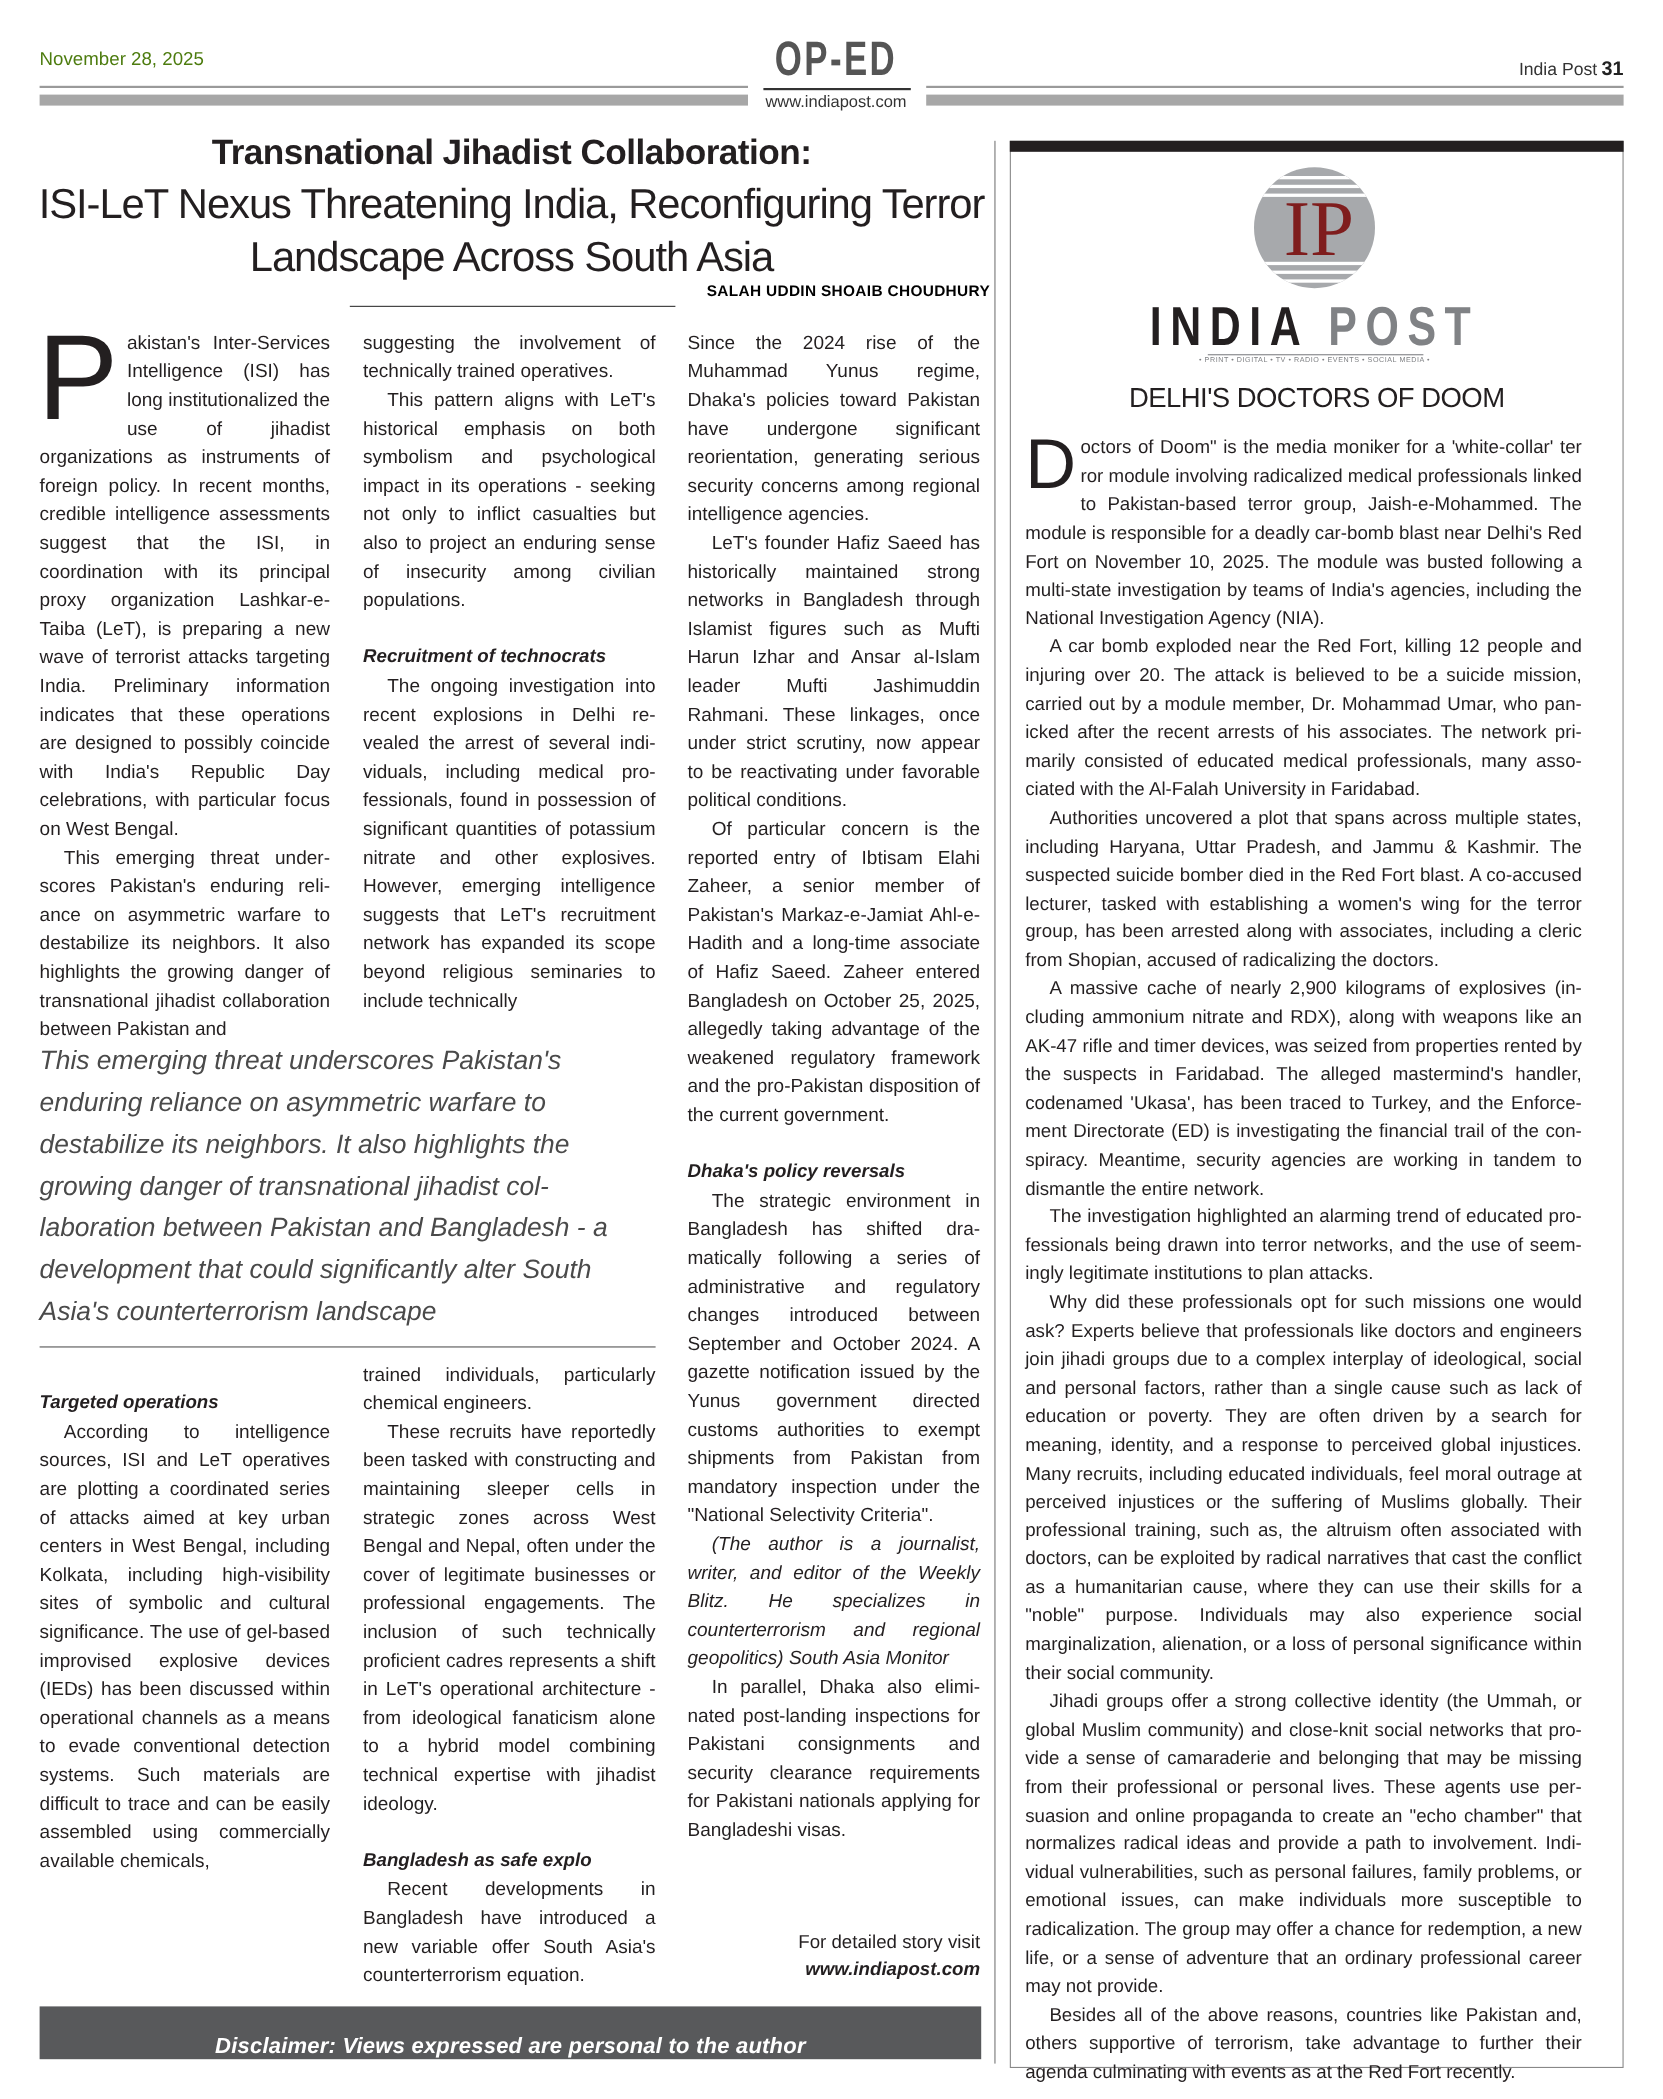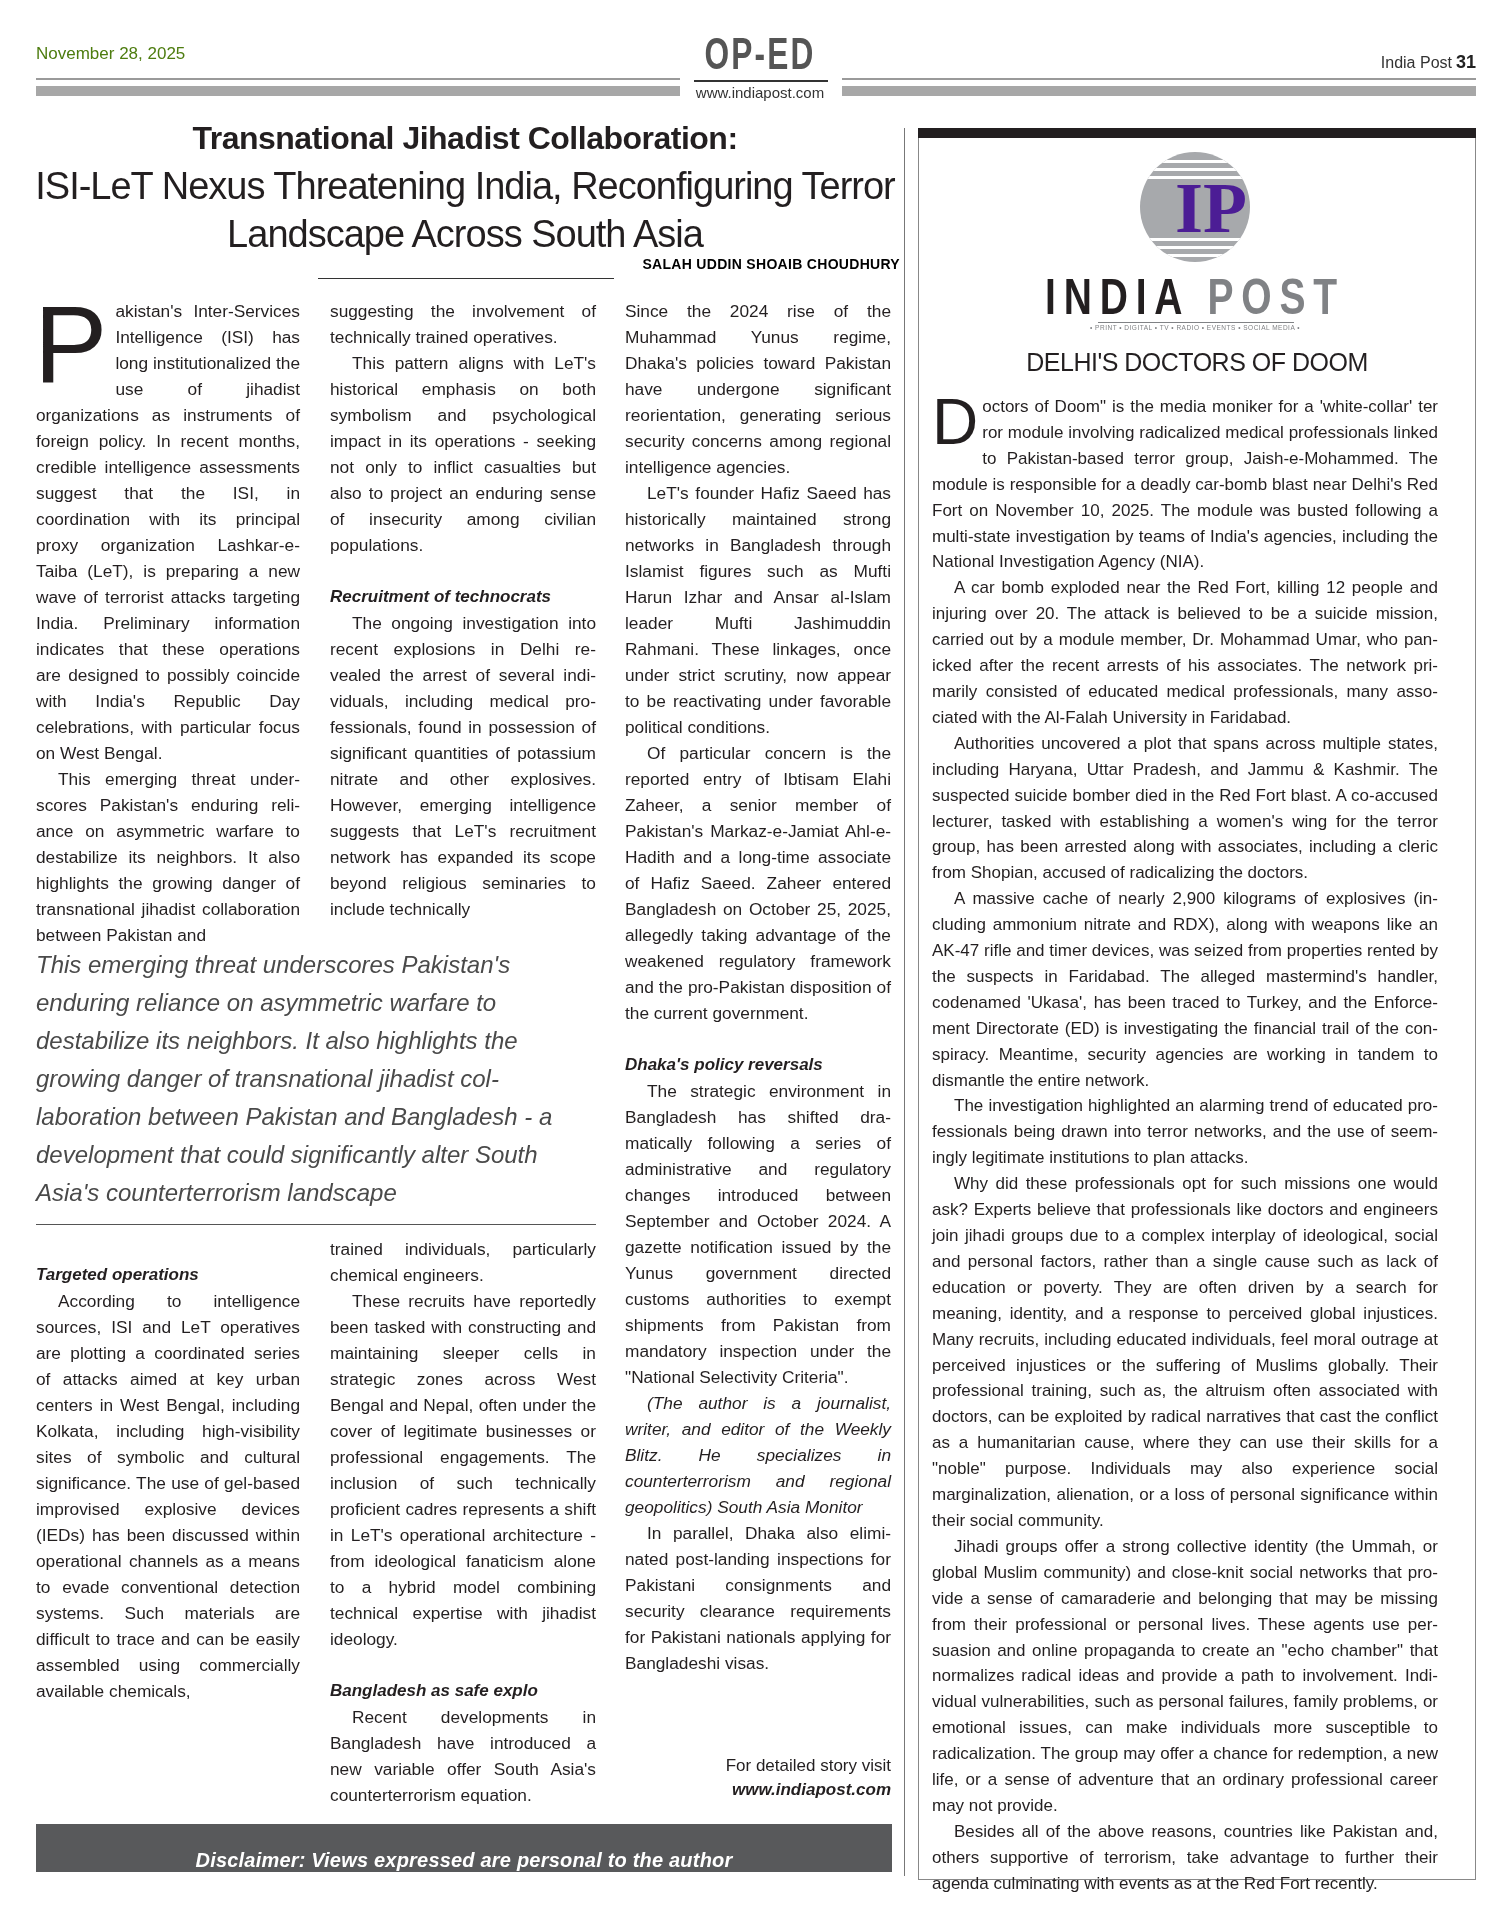--- a/index.html
+++ b/index.html
@@ -44,21 +44,21 @@
 
   .disclaimer { left: 36px; top: 1824px; width: 856px; height: 48px; background: #58595b; color: #fff; font-size: 20px; font-weight: bold; font-style: italic; display: flex; align-items: flex-end; justify-content: center; letter-spacing: 0.2px; }
 
   .vdivider { left: 904px; top: 128px; width: 1px; height: 1748px; background: #777; }
 
   
   .sidebox { left: 918px; top: 128px; width: 558px; height: 1752px; border: 1.5px solid #888; box-sizing: border-box; }
   .sidebar-top { left: 918px; top: 128px; width: 558px; height: 10px; background: #231f20; }
   .logo-circle { left: 1140px; top: 152px; width: 110px; height: 110px; border-radius: 50%; background: #a7a9ac; overflow: hidden; }
   .logo-circle .stripe { position: absolute; left: 0; width: 110px; height: 3px; background: #fff; }
-  .logo-ip { position: absolute; left: 16px; top: 18px; width: 110px; text-align: center; font-family: "Liberation Serif", serif; font-size: 72px; color: #4c1d95; line-height: 76px; font-weight: bold; }
+  .logo-ip { position: absolute; left: 4px; top: 18px; width: 110px; text-align: center; font-family: "Liberation Serif", serif; font-size: 72px; color: #7f1d1d; line-height: 76px; font-weight: normal; }
   .brand { left: 960px; top: 270px; width: 470px; text-align: center; font-family: "Liberation Sans", sans-serif; font-weight: bold; font-size: 50px; letter-spacing: 10px; line-height: 54px; transform: scaleX(0.78); transform-origin: center; }
   .brand .dark { color: #231f20; }
   .brand .grey { color: #808285; }
   .brand-rule { left: 1098px; top: 322px; width: 196px; height: 1px; background: #808285; }
   .tagline { left: 960px; top: 324px; width: 470px; text-align: center; font-size: 6.5px; color: #808285; letter-spacing: 0.5px; }
   .side-title { left: 930px; top: 342px; width: 534px; text-align: center; font-size: 25px; color: #231f20; letter-spacing: -0.5px; line-height: 40px; }
   .side-body { left: 932px; top: 394px; width: 506px; font-size: 17px; line-height: 25.9px; text-align: justify; color: #231f20; }
   .side-body p { margin: 0; text-indent: 22px; }
   .side-body p.noind { text-indent: 0; }
   .dropcap2 { float: left; font-size: 64px; line-height: 52px; margin: 2px 4px 0 0; color: #231f20; }

